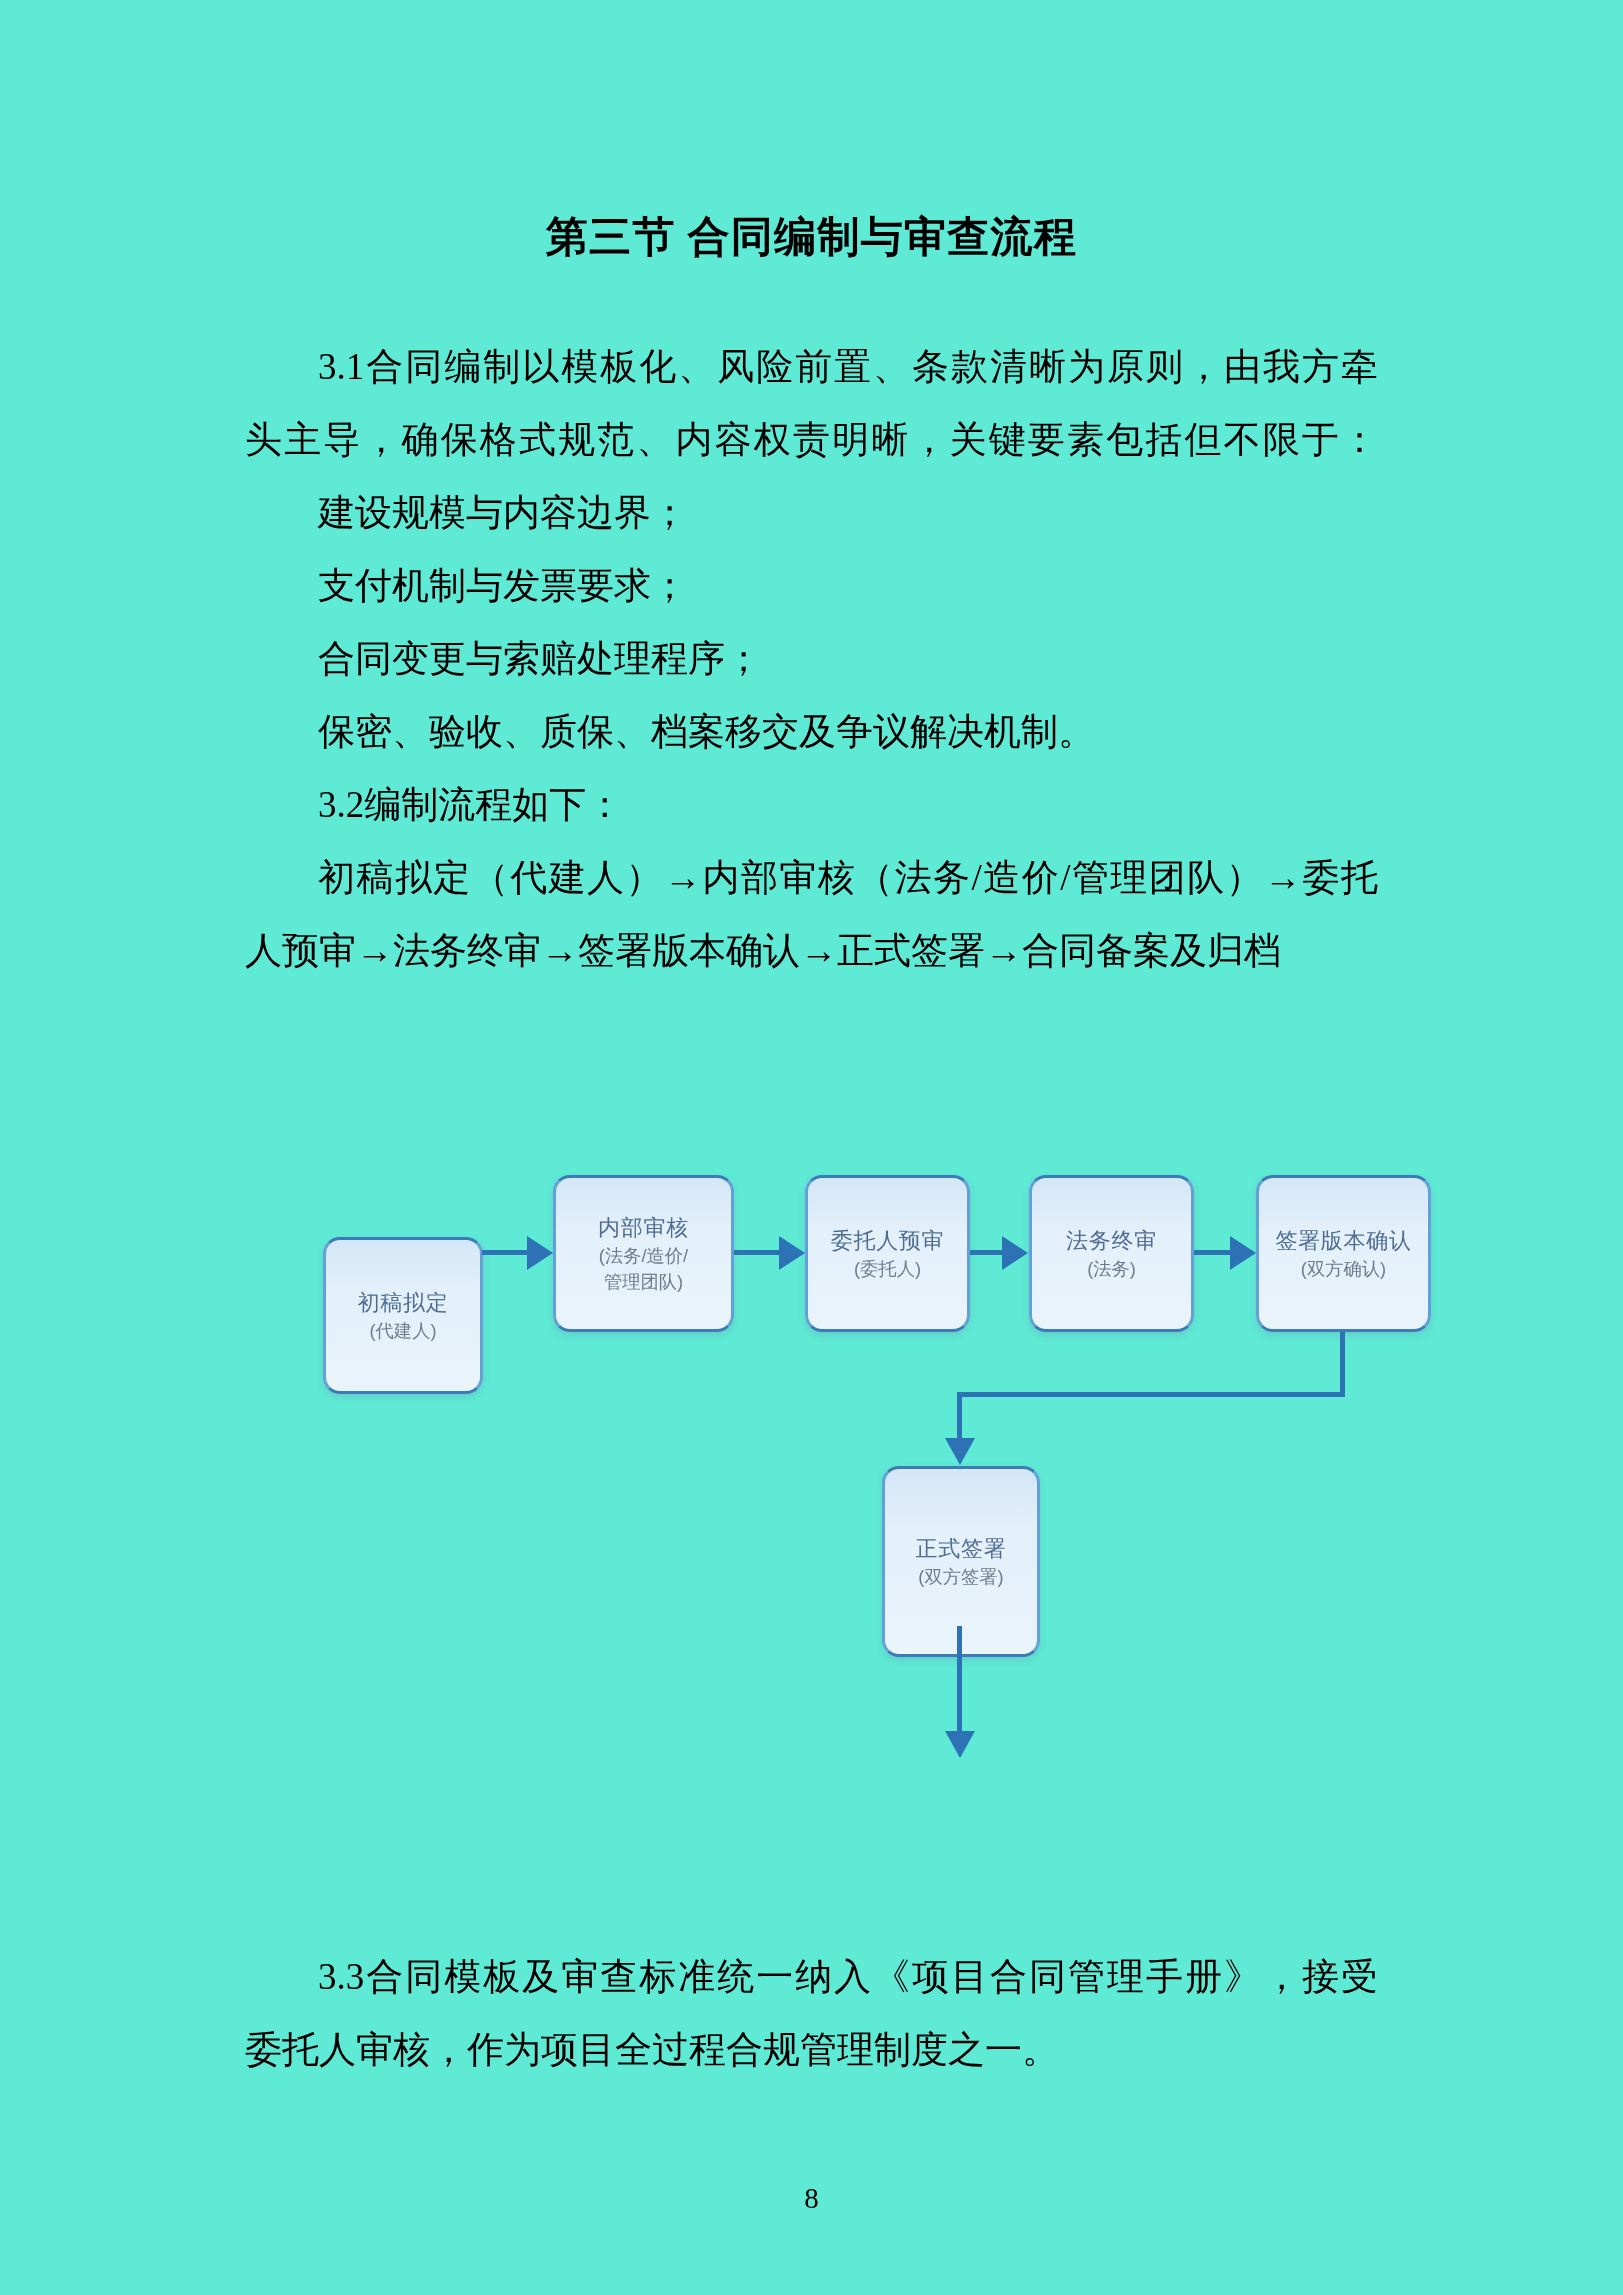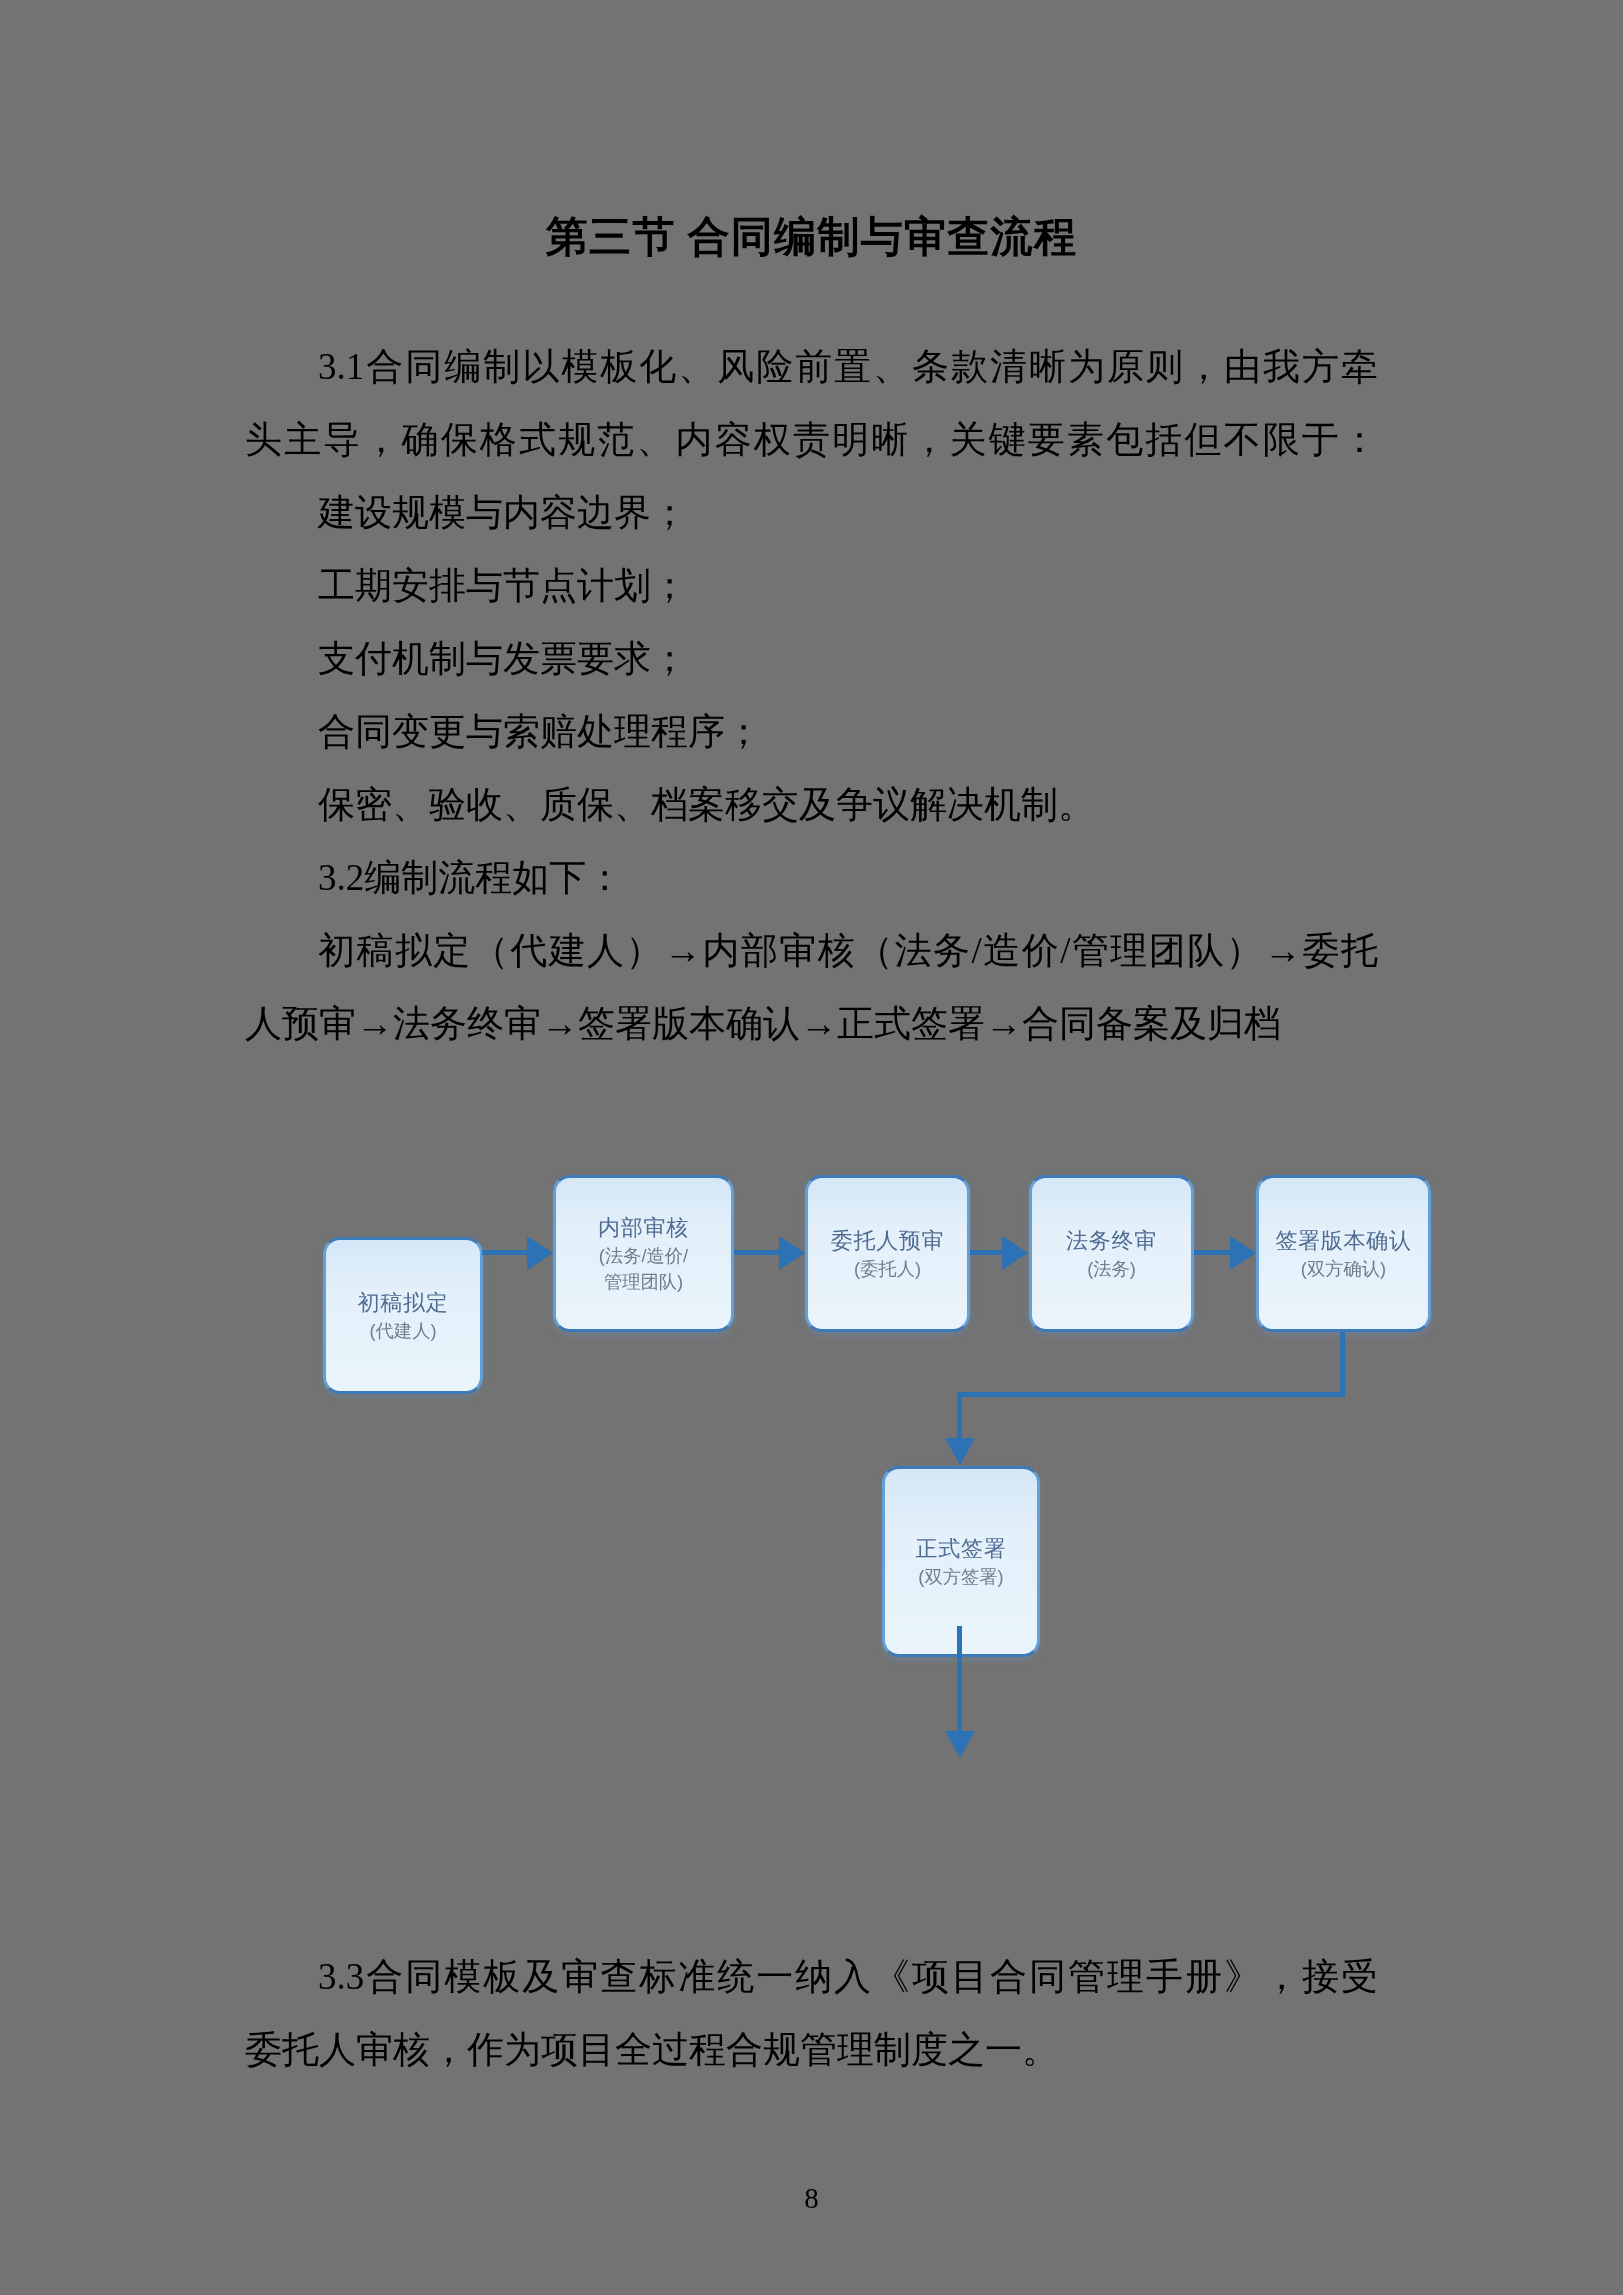--- a/index.html
+++ b/index.html
@@ -1,19 +1,19 @@
 <!DOCTYPE html>
 <html style="font-size:10.5px"><head>
 <meta charset="utf-8">
 <style>
   html,body{margin:0;padding:0;background:#888;}
   .page{
     position:relative;
     width:1623px;height:2295px;
-    background:#737373;
+    background:#5eead4;
     overflow:hidden;
     font-family:"Liberation Serif","DejaVu Serif",serif;
     color:#000;
   }
   .doc-title{
     position:absolute;left:0;top:195px;width:1623px;height:84px;
     line-height:84px;text-align:center;
     font-size:42px;font-weight:bold;letter-spacing:1.3px;
   }
   .text-block{
@@ -65,21 +65,20 @@
 <body>
 
 <div class="page">
 
   <div class="doc-title">第三节 合同编制与审查流程</div>
 
   <div class="text-block" style="top:330px">
     <div class="tline indent just">3.1合同编制以模板化、风险前置、条款清晰为原则，由我方牵</div>
     <div class="tline just">头主导，确保格式规范、内容权责明晰，关键要素包括但不限于：</div>
     <div class="tline indent">建设规模与内容边界；</div>
-    <div class="tline indent">工期安排与节点计划；</div>
     <div class="tline indent">支付机制与发票要求；</div>
     <div class="tline indent">合同变更与索赔处理程序；</div>
     <div class="tline indent">保密、验收、质保、档案移交及争议解决机制。</div>
     <div class="tline indent">3.2编制流程如下：</div>
     <div class="tline indent just">初稿拟定（代建人）→内部审核（法务/造价/管理团队）→委托</div>
     <div class="tline">人预审→法务终审→签署版本确认→正式签署→合同备案及归档</div>
   </div>
 
   <div class="flow">
 

